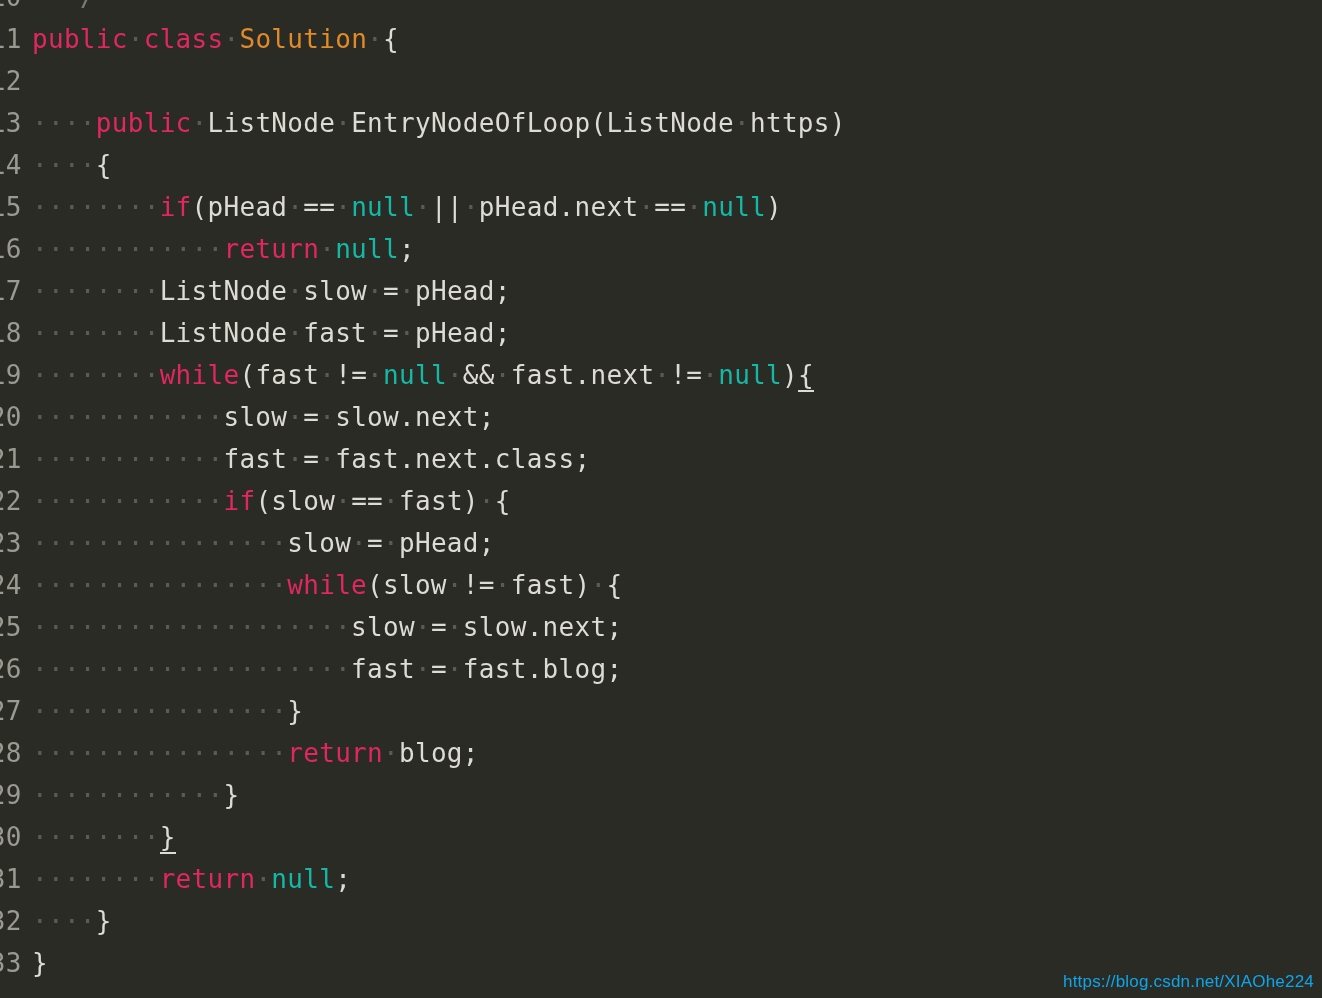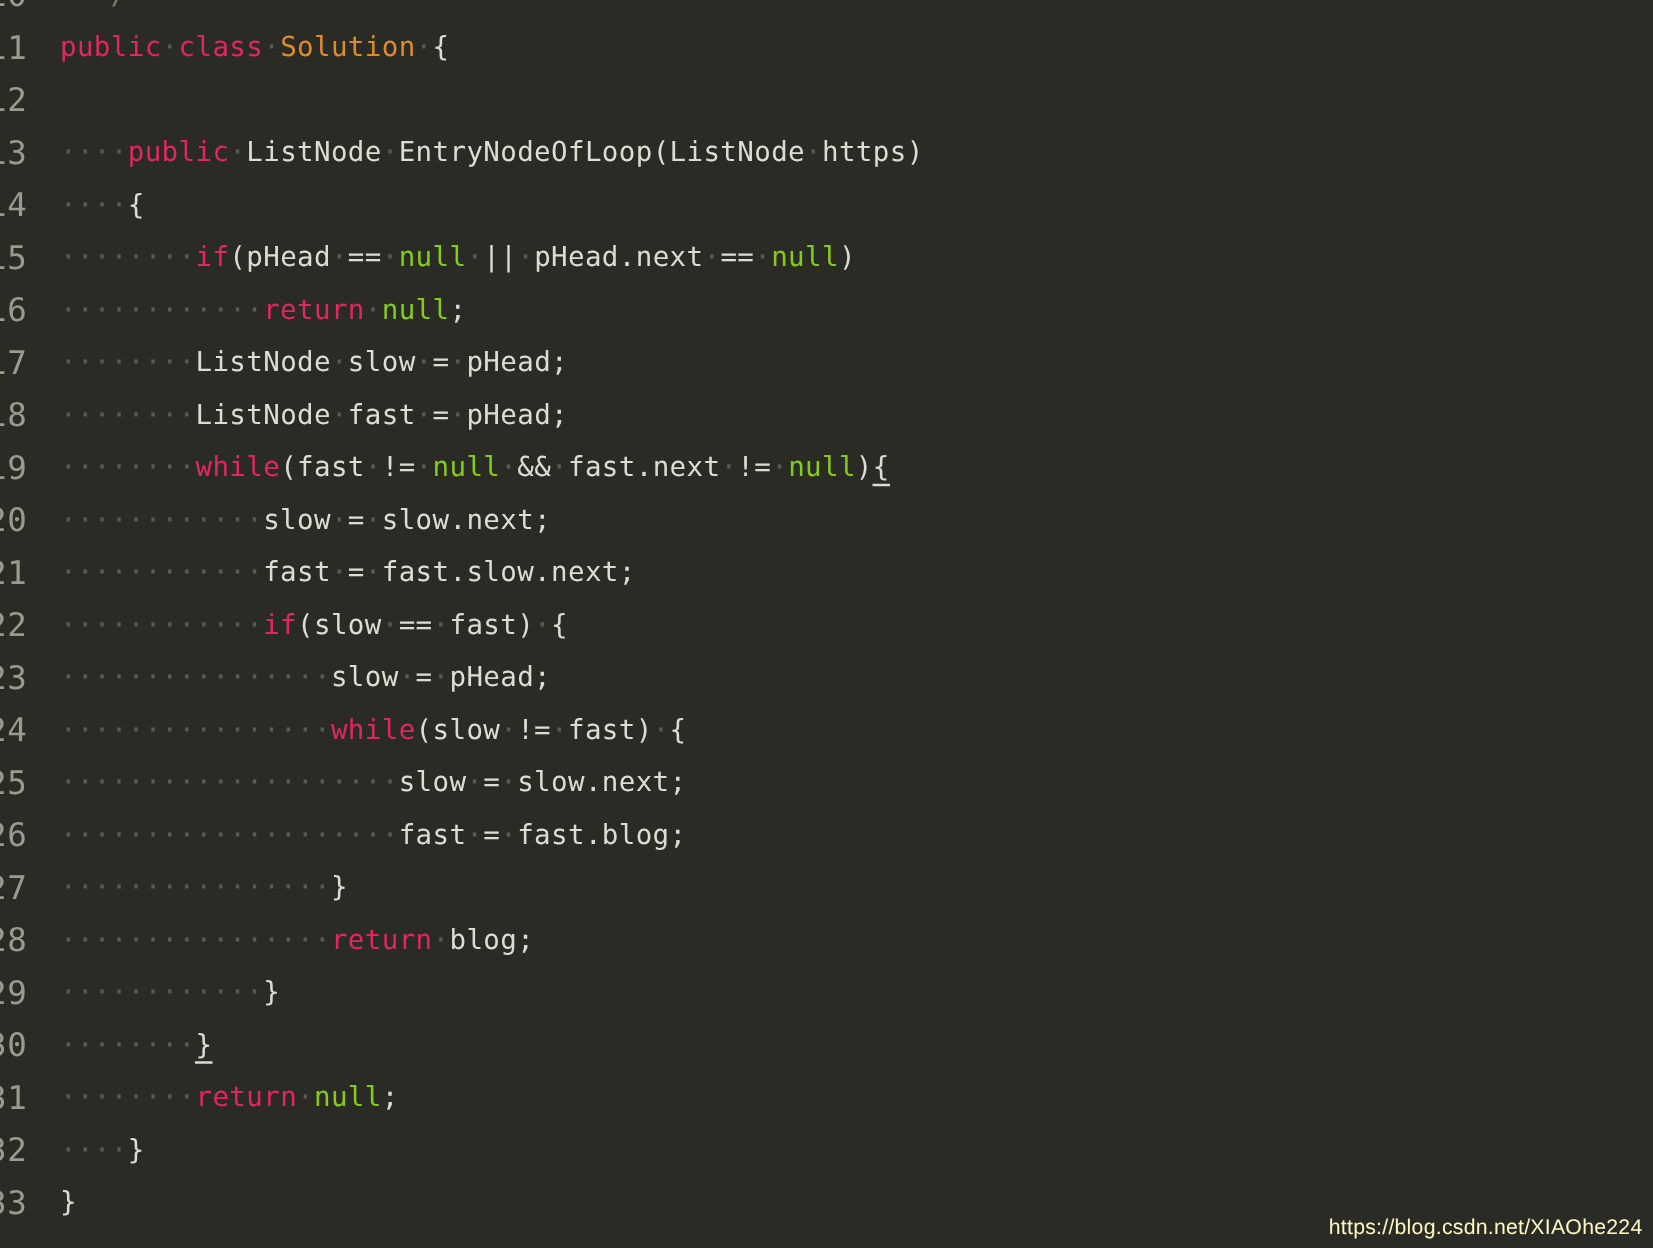--- a/index.html
+++ b/index.html
@@ -40,43 +40,43 @@
     margin-left: -12px;
     text-align: right;
     color: #9a9a90;
     font-size: 26px;
     letter-spacing: 0.5px;
     user-select: none;
   }
 
   .code-text {
     flex: 1 1 auto;
-    margin-left: 26px;
+    margin-left: 10px;
     color: #dcdcd4;
-    font-size: 22px;
+    font-size: 26px;
     letter-spacing: 0.3px;
   }
 
   
   .tok-kw      { color: #e0275e; }
   .tok-type    { color: #e08a28; }
-  .tok-null    { color: #84cc16; }
+  .tok-null    { color: #14b8a6; }
   .tok-plain   { color: #dcdcd4; }
   .tok-comment { color: #7a7c6e; }
   .tok-ws      { color: #5a5b52; }
   .tok-brace-match {
     color: #dcdcd4;
     border-bottom: 2px solid #dcdcd4;
   }
 
   .watermark {
     position: absolute;
     right: 8px;
     bottom: 6px;
-    color: #fef9c3;
+    color: #0ea5e9;
     font-family: "Liberation Sans", sans-serif;
     font-size: 17px;
     letter-spacing: 0.2px;
     user-select: none;
   }
 </style>
 </head>
 <body>
 
 <div id="editor-root">
@@ -86,21 +86,21 @@
       <div class="code-line"><span class="gutter">11</span><span class="code-text"><span class="tok-kw">public</span><span class="tok-ws">·</span><span class="tok-kw">class</span><span class="tok-ws">·</span><span class="tok-type">Solution</span><span class="tok-ws">·</span><span class="tok-plain">{</span></span></div>
       <div class="code-line"><span class="gutter">12</span><span class="code-text"></span></div>
       <div class="code-line"><span class="gutter">13</span><span class="code-text"><span class="tok-ws">····</span><span class="tok-kw">public</span><span class="tok-ws">·</span><span class="tok-plain">ListNode</span><span class="tok-ws">·</span><span class="tok-plain">EntryNodeOfLoop(ListNode</span><span class="tok-ws">·</span><span class="tok-plain">https)</span></span></div>
       <div class="code-line"><span class="gutter">14</span><span class="code-text"><span class="tok-ws">····</span><span class="tok-plain">{</span></span></div>
       <div class="code-line"><span class="gutter">15</span><span class="code-text"><span class="tok-ws">········</span><span class="tok-kw">if</span><span class="tok-plain">(pHead</span><span class="tok-ws">·</span><span class="tok-plain">==</span><span class="tok-ws">·</span><span class="tok-null">null</span><span class="tok-ws">·</span><span class="tok-plain">||</span><span class="tok-ws">·</span><span class="tok-plain">pHead.next</span><span class="tok-ws">·</span><span class="tok-plain">==</span><span class="tok-ws">·</span><span class="tok-null">null</span><span class="tok-plain">)</span></span></div>
       <div class="code-line"><span class="gutter">16</span><span class="code-text"><span class="tok-ws">············</span><span class="tok-kw">return</span><span class="tok-ws">·</span><span class="tok-null">null</span><span class="tok-plain">;</span></span></div>
       <div class="code-line"><span class="gutter">17</span><span class="code-text"><span class="tok-ws">········</span><span class="tok-plain">ListNode</span><span class="tok-ws">·</span><span class="tok-plain">slow</span><span class="tok-ws">·</span><span class="tok-plain">=</span><span class="tok-ws">·</span><span class="tok-plain">pHead;</span></span></div>
       <div class="code-line"><span class="gutter">18</span><span class="code-text"><span class="tok-ws">········</span><span class="tok-plain">ListNode</span><span class="tok-ws">·</span><span class="tok-plain">fast</span><span class="tok-ws">·</span><span class="tok-plain">=</span><span class="tok-ws">·</span><span class="tok-plain">pHead;</span></span></div>
       <div class="code-line"><span class="gutter">19</span><span class="code-text"><span class="tok-ws">········</span><span class="tok-kw">while</span><span class="tok-plain">(fast</span><span class="tok-ws">·</span><span class="tok-plain">!=</span><span class="tok-ws">·</span><span class="tok-null">null</span><span class="tok-ws">·</span><span class="tok-plain">&amp;&amp;</span><span class="tok-ws">·</span><span class="tok-plain">fast.next</span><span class="tok-ws">·</span><span class="tok-plain">!=</span><span class="tok-ws">·</span><span class="tok-null">null</span><span class="tok-plain">)</span><span class="tok-brace-match">{</span></span></div>
       <div class="code-line"><span class="gutter">20</span><span class="code-text"><span class="tok-ws">············</span><span class="tok-plain">slow</span><span class="tok-ws">·</span><span class="tok-plain">=</span><span class="tok-ws">·</span><span class="tok-plain">slow.next;</span></span></div>
-      <div class="code-line"><span class="gutter">21</span><span class="code-text"><span class="tok-ws">············</span><span class="tok-plain">fast</span><span class="tok-ws">·</span><span class="tok-plain">=</span><span class="tok-ws">·</span><span class="tok-plain">fast.slow.next;</span></span></div>
+      <div class="code-line"><span class="gutter">21</span><span class="code-text"><span class="tok-ws">············</span><span class="tok-plain">fast</span><span class="tok-ws">·</span><span class="tok-plain">=</span><span class="tok-ws">·</span><span class="tok-plain">fast.next.class;</span></span></div>
       <div class="code-line"><span class="gutter">22</span><span class="code-text"><span class="tok-ws">············</span><span class="tok-kw">if</span><span class="tok-plain">(slow</span><span class="tok-ws">·</span><span class="tok-plain">==</span><span class="tok-ws">·</span><span class="tok-plain">fast)</span><span class="tok-ws">·</span><span class="tok-plain">{</span></span></div>
       <div class="code-line"><span class="gutter">23</span><span class="code-text"><span class="tok-ws">················</span><span class="tok-plain">slow</span><span class="tok-ws">·</span><span class="tok-plain">=</span><span class="tok-ws">·</span><span class="tok-plain">pHead;</span></span></div>
       <div class="code-line"><span class="gutter">24</span><span class="code-text"><span class="tok-ws">················</span><span class="tok-kw">while</span><span class="tok-plain">(slow</span><span class="tok-ws">·</span><span class="tok-plain">!=</span><span class="tok-ws">·</span><span class="tok-plain">fast)</span><span class="tok-ws">·</span><span class="tok-plain">{</span></span></div>
       <div class="code-line"><span class="gutter">25</span><span class="code-text"><span class="tok-ws">····················</span><span class="tok-plain">slow</span><span class="tok-ws">·</span><span class="tok-plain">=</span><span class="tok-ws">·</span><span class="tok-plain">slow.next;</span></span></div>
       <div class="code-line"><span class="gutter">26</span><span class="code-text"><span class="tok-ws">····················</span><span class="tok-plain">fast</span><span class="tok-ws">·</span><span class="tok-plain">=</span><span class="tok-ws">·</span><span class="tok-plain">fast.blog;</span></span></div>
       <div class="code-line"><span class="gutter">27</span><span class="code-text"><span class="tok-ws">················</span><span class="tok-plain">}</span></span></div>
       <div class="code-line"><span class="gutter">28</span><span class="code-text"><span class="tok-ws">················</span><span class="tok-kw">return</span><span class="tok-ws">·</span><span class="tok-plain">blog;</span></span></div>
       <div class="code-line"><span class="gutter">29</span><span class="code-text"><span class="tok-ws">············</span><span class="tok-plain">}</span></span></div>
       <div class="code-line"><span class="gutter">30</span><span class="code-text"><span class="tok-ws">········</span><span class="tok-brace-match">}</span></span></div>
       <div class="code-line"><span class="gutter">31</span><span class="code-text"><span class="tok-ws">········</span><span class="tok-kw">return</span><span class="tok-ws">·</span><span class="tok-null">null</span><span class="tok-plain">;</span></span></div>

